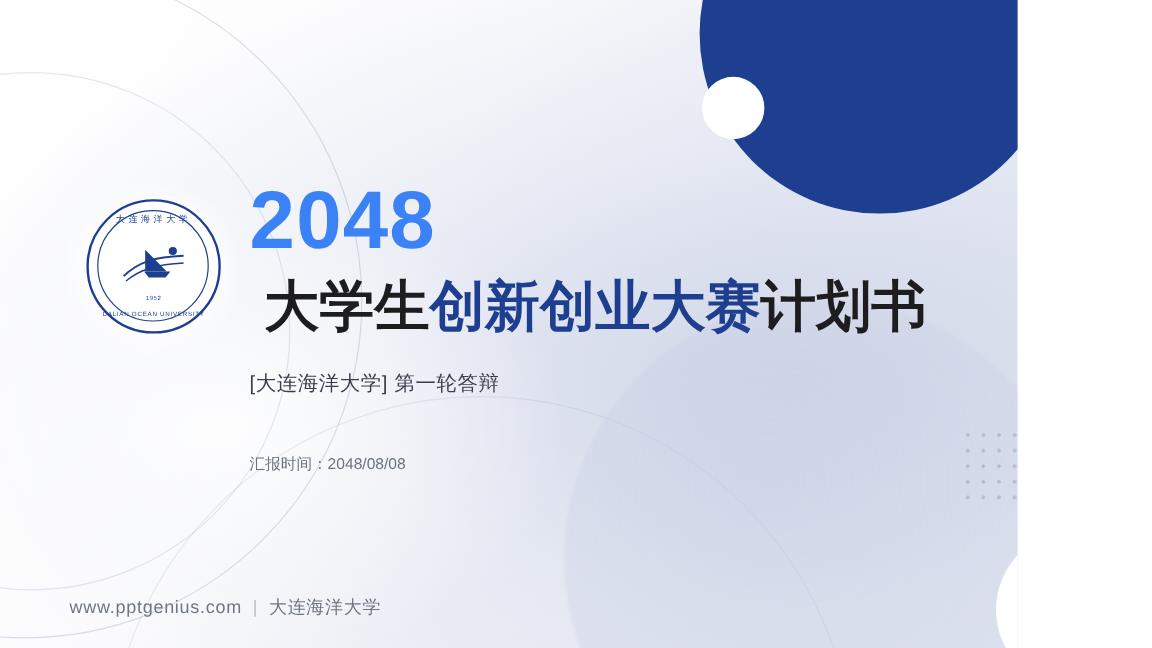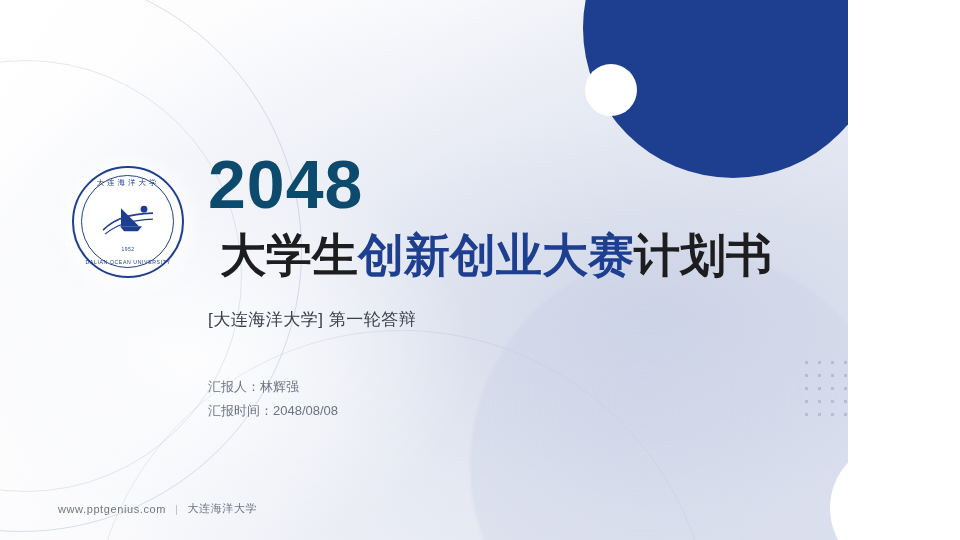--- a/index.html
+++ b/index.html
@@ -173,21 +173,21 @@
   .text-block {
     position: absolute;
     left: 208px;
     top: 150px;
     width: 700px;
   }
   .year {
     font-family: "Liberation Sans", sans-serif;
     font-size: 68px;
     font-weight: bold;
-    color: #0c4a6e;
+    color: #3b82f6;
     line-height: 1;
     letter-spacing: 1px;
     margin: 0 0 4px 0;
   }
   .main-title {
     font-size: 46px;
     font-weight: bold;
     line-height: 1.12;
     margin: 12px;
     color: #1d1d1f;
@@ -208,21 +208,21 @@
     font-size: 13px;
     color: #6b7280;
     line-height: 1.85;
   }
 
   
   .footer {
     position: absolute;
     left: 58px;
     bottom: 24px;
-    font-size: 11px;
+    font-size: 15px;
     color: #6f7683;
     letter-spacing: 0.6px;
     display: flex;
     align-items: center;
     gap: 9px;
   }
   .footer .divider {
     color: #b9bec9;
   }
 </style>
@@ -259,21 +259,20 @@
     <div class="logo-en-bottom">DALIAN OCEAN UNIVERSITY</div>
   </div>
 
   <div class="text-block">
     <div class="year">2048</div>
     <div class="main-title">
       <span class="seg-dark">大学生</span><span class="seg-blue">创新创业大赛</span><span class="seg-dark">计划书</span>
     </div>
     <div class="subtitle">[大连海洋大学] 第一轮答辩</div>
     <div class="meta">
-      <div>汇报人：林辉强</div>
       <div>汇报时间：2048/08/08</div>
     </div>
   </div>
 
   <div class="footer">
     <span>www.pptgenius.com</span>
     <span class="divider">|</span>
     <span>大连海洋大学</span>
   </div>
 

